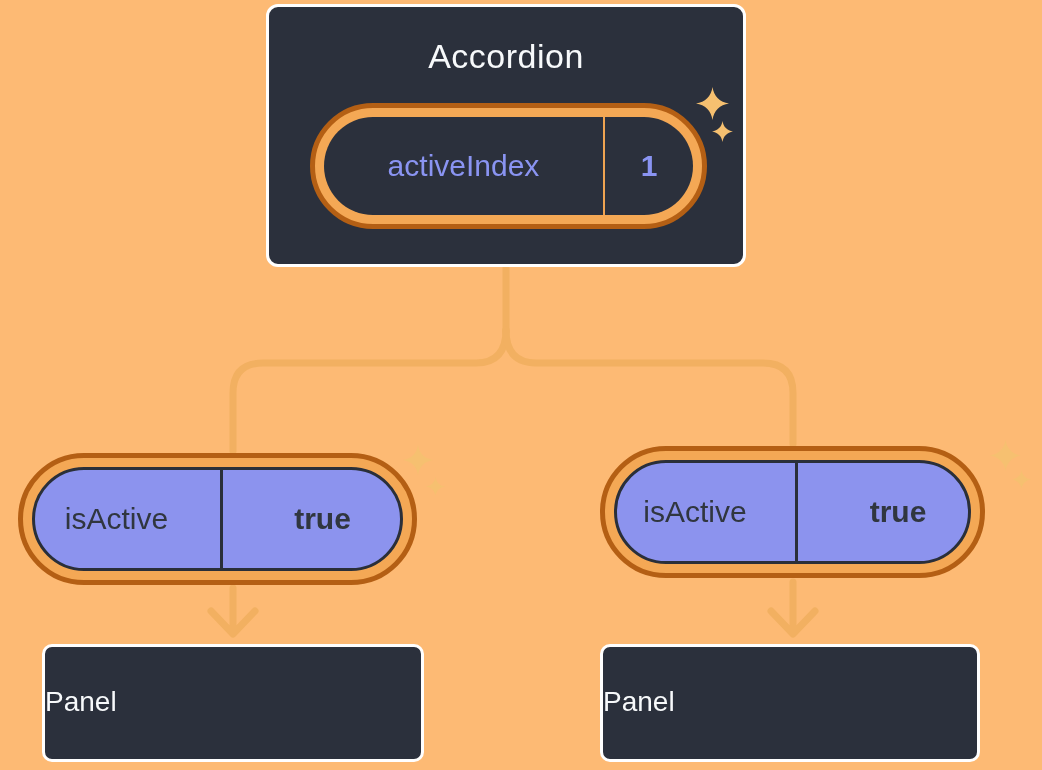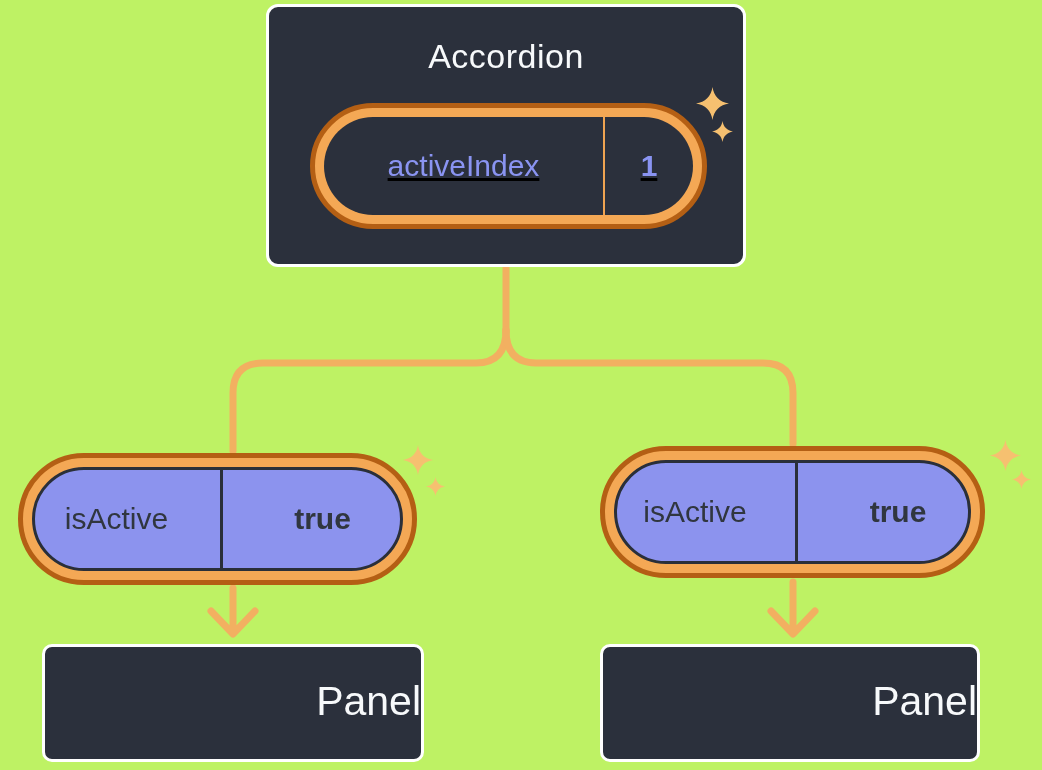--- a/index.html
+++ b/index.html
@@ -4,21 +4,21 @@
 <style>
   html, body { margin: 0; padding: 0; }
   body {
     font-family: "Liberation Sans", "DejaVu Sans", sans-serif;
     background: #4C6670;
   }
   .canvas {
     position: relative;
     width: 1042px;
     height: 770px;
-    background: #bef264;
+    background: #fdba74;
     overflow: hidden;
   }
   
   .dark-box {
     position: absolute;
     background: #2B303C;
     border: 3px solid #FFFFFF;
     border-radius: 12px;
     box-sizing: border-box;
   }
@@ -69,22 +69,22 @@
   .state .pill-divider { background: #EFA351; }
   .prop  .pill-divider { background: #2A2F39; width: 3px; }
   .state .pill-value { width: 88px; }
 
   .panel-title {
     position: absolute;
     left: 0; right: 0;
     top: 50%;
     transform: translateY(-54%);
     color: #F7F9FB;
-    font-size: 41px;
-    text-align: right;
+    font-size: 28px;
+    text-align: left;
   }
   .overlay-svg {
     position: absolute;
     left: 0; top: 0;
     pointer-events: none;
   }
   .sparkle {
     position: absolute;
     color: #F6C070;
   }
@@ -101,21 +101,21 @@
       <path d="M506 330 Q506 363 536 363 L763 363 Q793 363 793 393 L793 444"></path>
       <path d="M233 588 L233 629 M211 611 L233 634 L255 611"></path>
       <path d="M793 582 L793 629 M771 611 L793 634 L815 611"></path>
     </g>
   </svg>
 
   <div class="dark-box" style="left:266px; top:4px; width:480px; height:263px;">
     <div class="box-title" style="margin-top:30px;">Accordion</div>
   </div>
 
-  <div class="pill-ring" style="left:310px; top:103px; width:397px; height:126px;text-decoration:underline;">
+  <div class="pill-ring" style="left:310px; top:103px; width:397px; height:126px;">
     <div class="pill-core state">
       <div class="pill-cell pill-label">activeIndex</div>
       <div class="pill-divider"></div>
       <div class="pill-cell pill-value">1</div>
     </div>
   </div>
 
   <div class="pill-ring" style="left:18px; top:453px; width:399px; height:132px;">
     <div class="pill-core prop">
       <div class="pill-cell pill-label">isActive</div>

